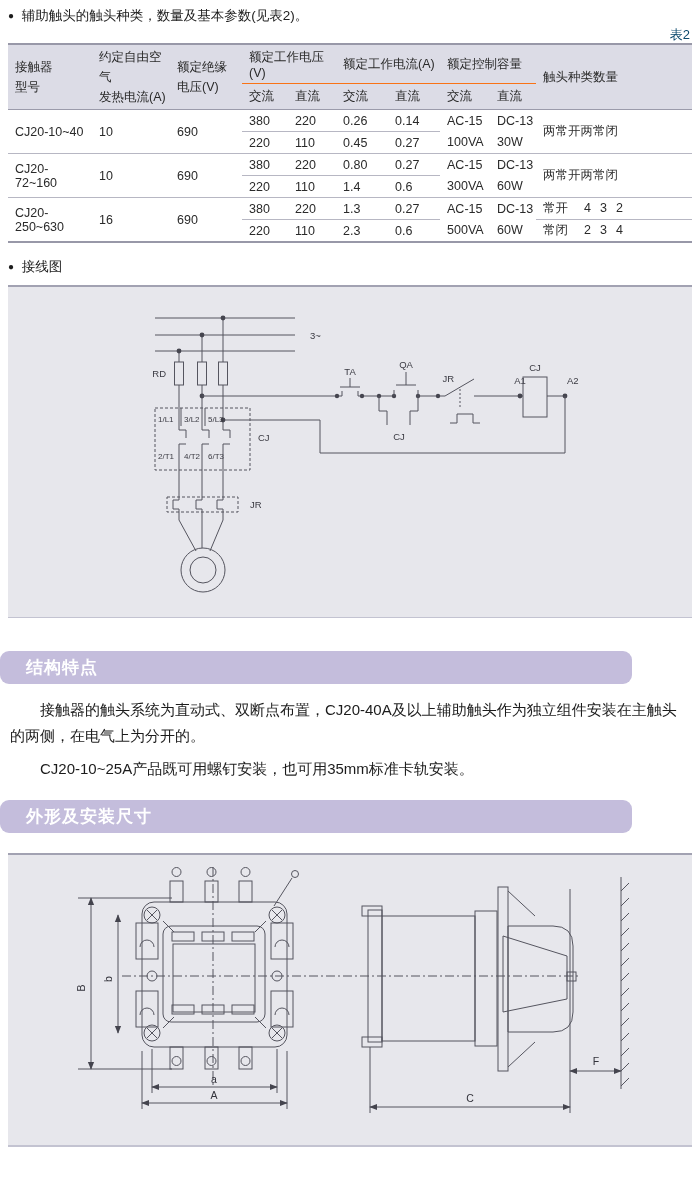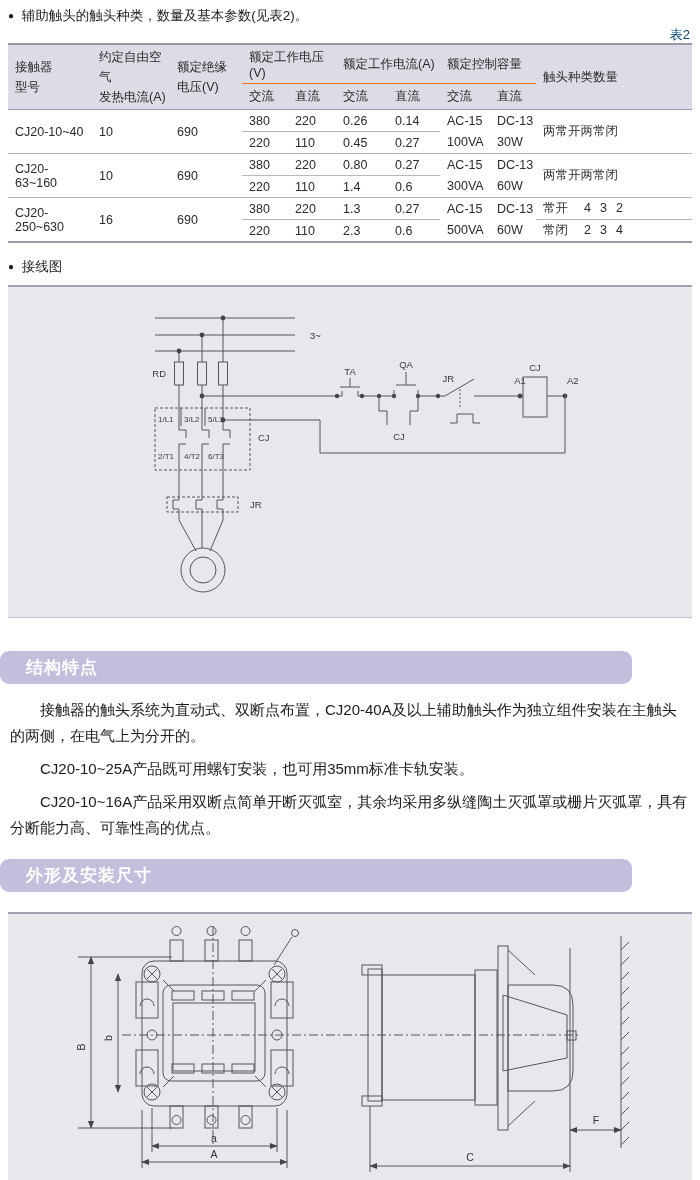--- a/index.html
+++ b/index.html
@@ -125,21 +125,21 @@
     <tr>
       <td class="rend">220</td>
       <td class="rend">110</td>
       <td class="rend">0.45</td>
       <td class="rend">0.27</td>
       <td class="rend">100VA</td>
       <td class="rend">30W</td>
     </tr>
 
     <tr>
-      <td rowspan="2" class="rend">CJ20-63~160</td>
+      <td rowspan="2" class="rend">CJ20-72~160</td>
       <td rowspan="2" class="rend">10</td>
       <td rowspan="2" class="rend">690</td>
       <td class="sep">380</td>
       <td class="sep">220</td>
       <td class="sep">0.80</td>
       <td class="sep">0.27</td>
       <td>AC-15</td>
       <td>DC-13</td>
       <td rowspan="2" class="rend">两常开两常闭</td>
     </tr>
@@ -274,21 +274,20 @@
     <circle cx="195" cy="283" r="22" class="ln" fill="#e7e7ec"></circle>
     <circle cx="195" cy="283" r="13" class="ln" fill="#e7e7ec"></circle>
   </g>
 </svg>
 </div>
 
 <div class="section-bar">结构特点</div>
 <div class="paras">
   <p>接触器的触头系统为直动式、双断点布置，CJ20-40A及以上辅助触头作为独立组件安装在主触头的两侧，在电气上为分开的。</p>
   <p>CJ20-10~25A产品既可用螺钉安装，也可用35mm标准卡轨安装。</p>
-  <p>CJ20-10~16A产品采用双断点简单开断灭弧室，其余均采用多纵缝陶土灭弧罩或栅片灭弧罩，具有分断能力高、可靠性高的优点。</p>
 </div>
 
 <div class="section-bar dim-bar">外形及安装尺寸</div>
 
 <div class="panel drawing-panel">
 <svg width="684" height="290" viewBox="0 0 684 290">
   <defs>
     <marker id="ar" viewBox="0 0 10 10" refX="9" refY="5" markerWidth="8" markerHeight="8" orient="auto-start-reverse">
       <path d="M0,1 L10,5 L0,9 z" fill="#44444e"></path>
     </marker>

